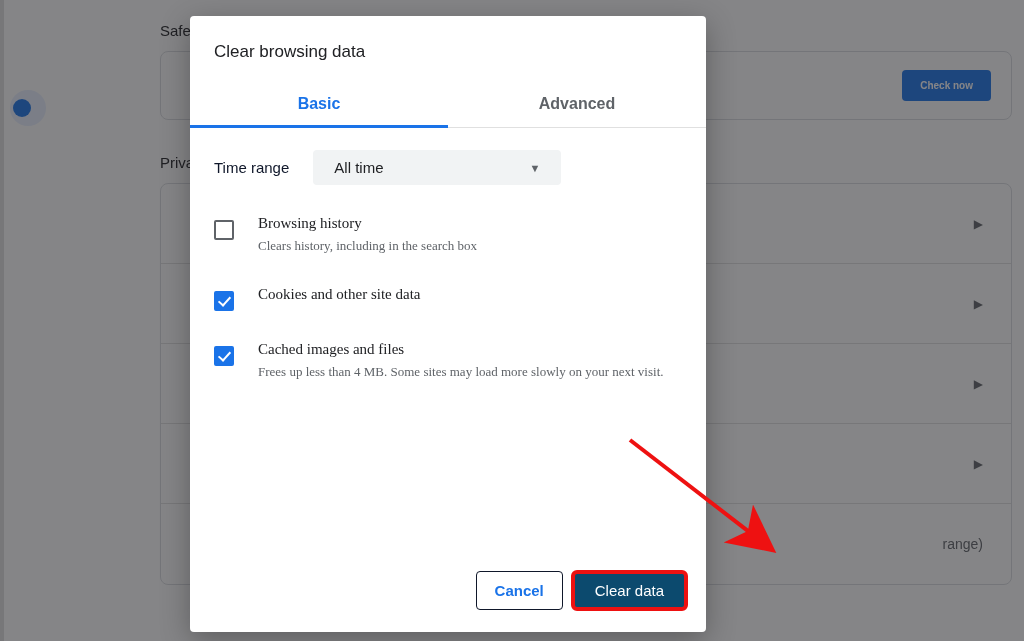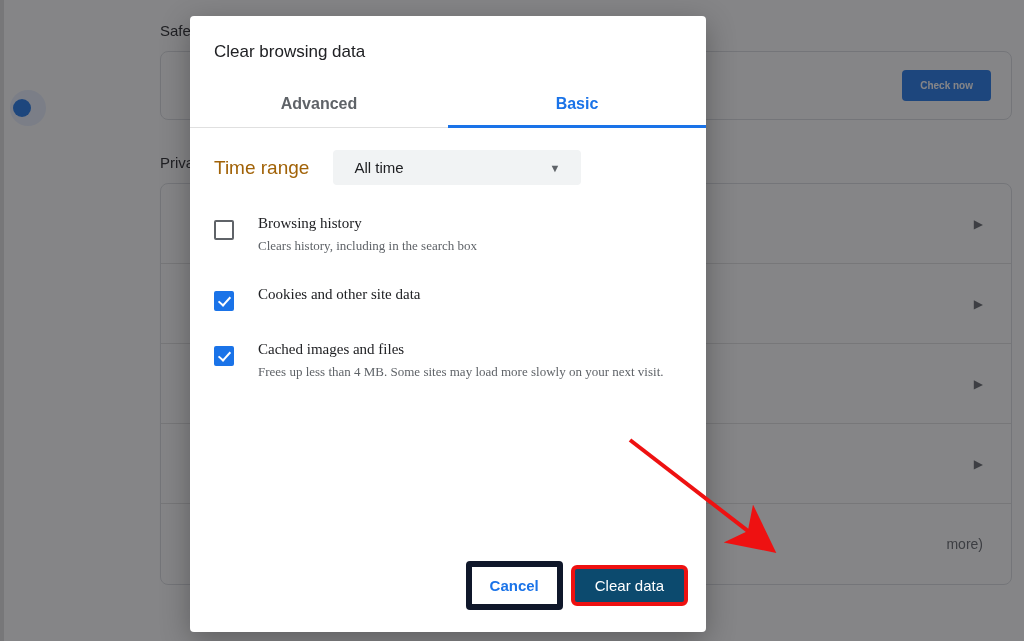--- a/index.html
+++ b/index.html
@@ -79,21 +79,21 @@
   .tab.active::after {
     content: ""; position: absolute; left: 0; right: 0; bottom: -1px;
     height: 3px; background: #1a73e8;
   }
 
   .body { padding: 22px 24px 0 24px; flex: 1 1 auto; overflow: hidden; }
 
   .time-range-row {
     display: flex; align-items: center; gap: 24px; margin-bottom: 30px;
   }
-  .time-range-label { font-size: 19px; color: #a16207; }
+  .time-range-label { font-size: 15px; color: #0f172a; }
   .select {
     background: #f1f3f4; border-radius: 4px; padding: 9px 21px;
     width: 248px; display: flex; align-items: center; justify-content: space-between;
     cursor: pointer; font-size: 15px; color: #202124;
   }
   .select .caret { color: #5f6368; font-size: 11px; }
 
   .option-row {
     display: flex; align-items: flex-start; gap: 24px;
     margin-bottom: 30px;
@@ -117,21 +117,21 @@
   .option-text .opt-desc {
     font-size: 13px; color: #5f6368; line-height: 1.45;
     max-width: 520px;
   }
 
   .footer {
     display: flex; justify-content: flex-end; align-items: center;
     gap: 10px; padding: 18px 20px 22px 20px;
   }
   .btn-cancel {
-    background: #fff; color: #1a73e8; border: 6px solid #0f172a;
+    background: #fff; color: #1a73e8; border: 1px solid #0f172a;
     border-radius: 4px; padding: 10px 18px; font-size: 15px; font-weight: 600;
     cursor: pointer;
   }
   .btn-clear {
     background: #0c4a6e; color: #fff; border: none;
     border-radius: 4px; padding: 10px 22px; font-size: 15px; font-weight: 400;
     cursor: pointer;
   }
   .highlight-box {
     outline: 4px solid #e11; outline-offset: -2px; border-radius: 4px;
@@ -170,37 +170,37 @@
       <div class="privacy-row">
           <span class="chev-right">▶</span>
         </div>
       <div class="privacy-row">
           <span class="chev-right">▶</span>
         </div>
       <div class="privacy-row">
           <span class="chev-right">▶</span>
         </div>
       <div class="privacy-row">
-          <span>more)</span>
+          <span>range)</span>
         </div>
     </div>
   </div>
 </div>
 
 <div class="overlay"></div>
 
 <div class="modal">
   <div class="modal-title">Clear browsing data</div>
 
   <div class="tabs">
+    <div class="tab active">
+      <span>Basic</span>
+    </div>
     <div class="tab">
       <span>Advanced</span>
-    </div>
-    <div class="tab active">
-      <span>Basic</span>
     </div>
   </div>
 
   <div class="body">
     <div class="time-range-row">
       <span class="time-range-label">Time range</span>
       <div class="select">
         <span>All time</span>
         <span class="caret">▼</span>
       </div>

